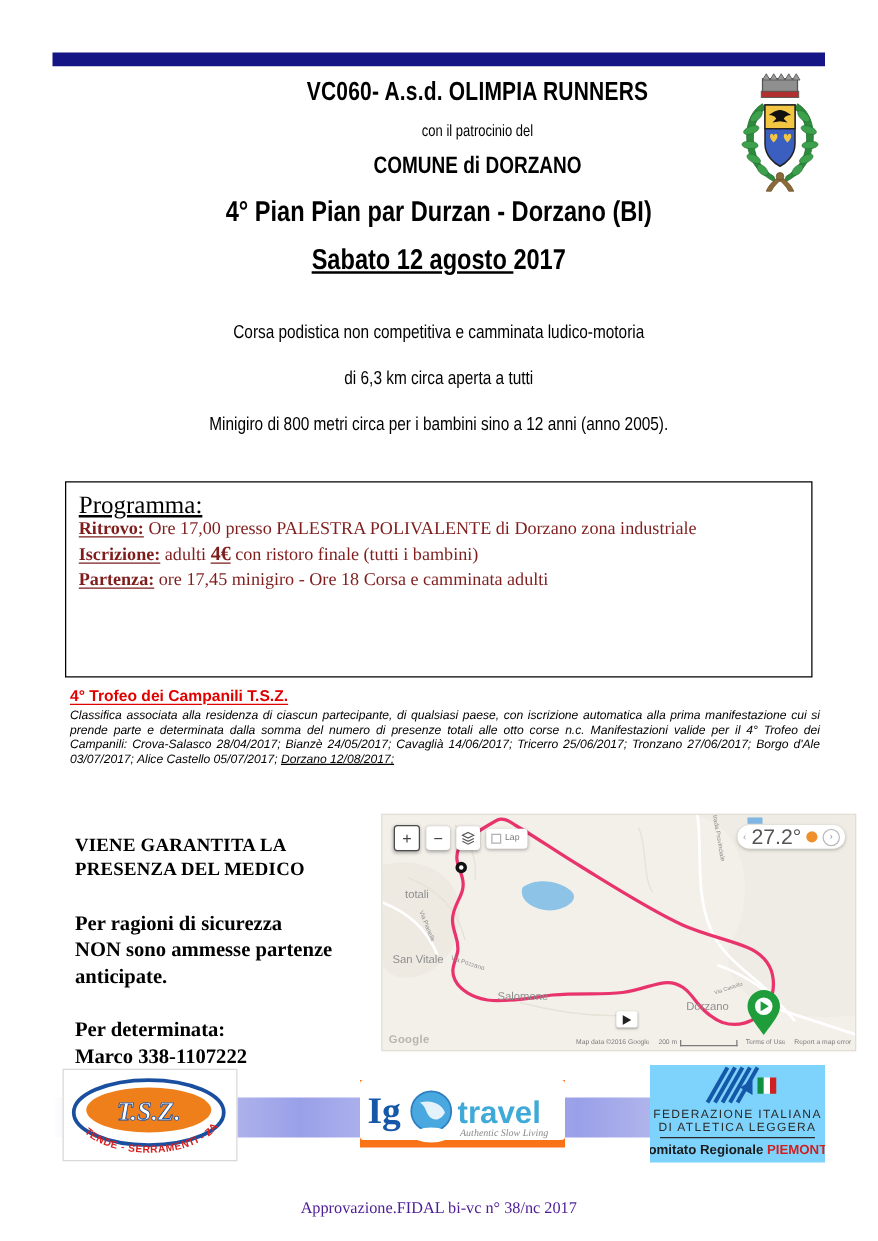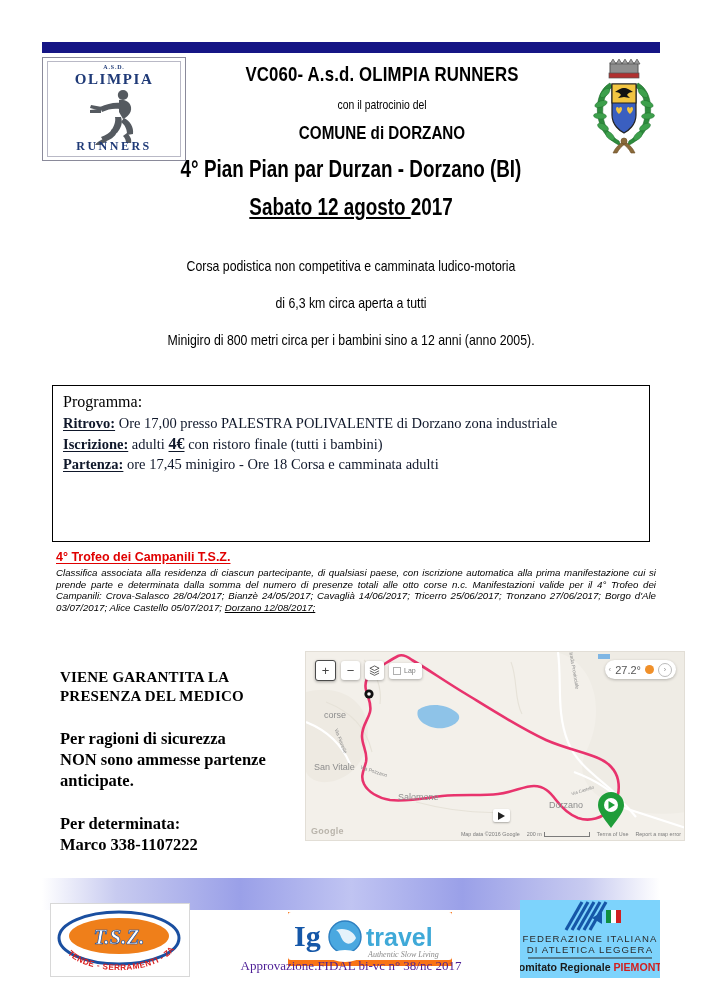--- a/index.html
+++ b/index.html
@@ -61,24 +61,24 @@
     font-size:15px;color:#000;margin-top:36px;transform:scaleX(.82);white-space:nowrap;}
   .t-l2{font-family:"Liberation Sans Narrow","Liberation Sans",sans-serif;
     font-size:15px;color:#000;margin-top:20px;transform:scaleX(.82);white-space:nowrap;}
   .t-l3{font-family:"Liberation Sans Narrow","Liberation Sans",sans-serif;
     font-size:15px;color:#000;margin-top:20px;transform:scaleX(.82);white-space:nowrap;}
 
   
   .prog-box{position:absolute;left:52px;top:385px;width:596px;height:155px;
     border:1px solid #000;background:#fff;}
   .prog-title{position:absolute;left:10px;top:7px;
-    font-family:"Liberation Serif",serif;font-size:16px;color:#000;
-    text-underline-offset:2px;}
+    font-family:"Liberation Serif",serif;font-size:20px;color:#000;
+    text-decoration:underline;text-underline-offset:2px;}
   .prog-line{position:absolute;left:10px;font-family:"Liberation Serif",serif;
-    font-size:14.5px;color:#0f172a;white-space:nowrap;}
+    font-size:14.5px;color:#7f1d1d;white-space:nowrap;}
   .prog-line b{font-weight:bold;text-decoration:underline;text-underline-offset:2px;}
   .prog-line .eur{font-weight:bold;font-size:16px;text-decoration:underline;
     text-underline-offset:2px;}
   .l1{top:29px;} .l2{top:49px;} .l3{top:70px;}
 
   
   .trofeo{position:absolute;left:56px;top:550px;width:600px;}
   .trofeo-h{font-family:"Liberation Sans",sans-serif;font-weight:bold;
     font-size:12.5px;color:#e00000;text-decoration:underline;
     text-underline-offset:2px;}
@@ -107,21 +107,21 @@
     font-size:13px;color:#444;}
   .mbtn.sel{border:1px solid #4a4a4a;}
   .lap-chip{height:16px;padding:0 6px 0 4px;border-radius:3px;background:#fff;
     box-shadow:0 1px 3px rgba(0,0,0,.3);display:flex;align-items:center;gap:3px;
     font-family:"Liberation Sans",sans-serif;font-size:7px;color:#7a7a7a;}
   .lap-box{width:6px;height:6px;border:1px solid #b0b0b0;background:#fff;}
   .wx{position:absolute;right:8px;top:8px;height:19px;padding:0 4px;
     border-radius:10px;background:#fff;box-shadow:0 1px 3px rgba(0,0,0,.25);
     display:flex;align-items:center;gap:4px;}
   .wx-arrow{font-family:"Liberation Sans",sans-serif;font-size:8px;color:#999;}
-  .wx-temp{font-family:"Liberation Sans",sans-serif;font-size:11px;color:#555;text-align:right;}
+  .wx-temp{font-family:"Liberation Sans",sans-serif;font-size:17px;color:#555;text-align:right;}
   .wx-sun{width:9px;height:9px;border-radius:50%;background:#f0902a;}
   .wx-next{width:12px;height:12px;border-radius:50%;border:1px solid #bbb;
     display:flex;align-items:center;justify-content:center;
     font-family:"Liberation Sans",sans-serif;font-size:7px;color:#888;}
   .gmark{position:absolute;left:5px;bottom:4px;
     font-family:"Liberation Sans",sans-serif;font-size:9px;color:#b9b4ab;
     font-weight:bold;letter-spacing:.3px;}
   .playbtn{position:absolute;left:187px;bottom:18px;width:17px;height:13px;
     background:#fff;border-radius:2px;box-shadow:0 1px 2px rgba(0,0,0,.3);
     display:flex;align-items:center;justify-content:center;}
@@ -129,59 +129,39 @@
     gap:7px;font-family:"Liberation Sans",sans-serif;font-size:5.4px;color:#7b7b7b;}
   .scalebar{display:flex;align-items:center;gap:2px;}
   .scaleline{width:44px;height:4px;border:1px solid #7b7b7b;border-top:none;}
   .maplbl{position:absolute;font-family:"Liberation Sans",sans-serif;
     color:#8d8d8d;white-space:nowrap;}
 
   
   .band{position:absolute;left:42px;top:878px;width:618px;height:32px;
     background:linear-gradient(90deg,#ffffff 0%,#c8cbf0 12%,#9aa0e8 32%,
       #c0c4f2 50%,#9aa0e8 68%,#c8cbf0 88%,#ffffff 100%);}
-  .sponsors{position:absolute;left:42px;top:900px;width:618px;height:78px;}
+  .sponsors{position:absolute;left:42px;top:852px;width:618px;height:78px;}
   .tsz{position:absolute;left:8px;top:3px;width:138px;height:72px;
     background:#fff;border:1px solid #d8d8d8;}
   .igo{position:absolute;left:246px;top:12px;width:164px;height:54px;background:#f97316;}
   .fidal{position:absolute;right:0px;top:0px;width:140px;height:78px;background:#7dd3fc;}
 
   
   .footer{position:absolute;left:0;top:958px;width:702px;text-align:center;
     font-family:"Liberation Serif",serif;font-size:13px;color:#4c1d95;}
 </style>
 </head>
 <body>
 
 <div class="page">
 
   <div class="topbar"></div>
 
   <div class="header">
 
-    <div class="olimpia-logo">
-      <div class="ol-inner"></div>
-      <div class="ol-asd">A.S.D.</div>
-      <div class="ol-olimpia">OLIMPIA</div>
-      <svg class="runner-svg" width="66" height="58" viewBox="0 0 66 58">
-        <g fill="#555a60">
-          <ellipse cx="42" cy="7" rx="5.2" ry="5"></ellipse>
-          <path d="M38 12 C44 11, 49 14, 50 19 C51 25, 46 29, 42 31 L38 24 Z"></path>
-          <path d="M40 29 C42 35, 40 40, 36 45 L30 43 C33 38, 35 34, 34 29 Z"></path>
-          <path d="M36 44 C34 49, 29 52, 23 54 L20 49 C25 47, 29 45, 31 41 Z"></path>
-          <path d="M43 30 C49 33, 53 39, 52 46 L46 47 C46 41, 44 37, 40 34 Z"></path>
-          <path d="M40 15 C33 14, 26 16, 19 19 L21 24 C27 21, 33 20, 39 21 Z"></path>
-          <path d="M21 19 L10 17 L9 20 L20 23 Z"></path>
-          <path d="M20 21 L9 22 L9 25 L20 25 Z"></path>
-          <path d="M46 45 C49 48, 51 51, 50 55 L45 55 C45 52, 44 50, 42 48 Z"></path>
-          <path d="M22 51 C18 53, 15 55, 14 57 L20 57 C22 55, 24 54, 26 54 Z"></path>
-        </g>
-      </svg>
-      <div class="ol-runners">RUNNERS</div>
-    </div>
 
     <div class="header-text">
       <div class="h-title">VC060- A.s.d. OLIMPIA RUNNERS</div>
       <div class="h-sub">con il patrocinio del</div>
       <div class="h-comune">COMUNE di DORZANO</div>
     </div>
 
     <svg class="stemma" viewBox="0 0 72 102">
 
       <g>
@@ -304,21 +284,21 @@
 
       <g transform="translate(305,152)">
         <path d="M0 24 C-9 12, -13 7, -13 1 A13 13 0 1 1 13 1 C13 7, 9 12, 0 24 Z" fill="#1f9d3a"></path>
         <circle cx="0" cy="1" r="7" fill="#fff"></circle>
         <path d="M-2.5 -3 L4 1 L-2.5 5 Z" fill="#1f9d3a"></path>
       </g>
 
       <rect x="292" y="2" width="12" height="5" fill="#7fb6e4"></rect>
     </svg>
 
-    <div class="maplbl" style="left:18px;top:58px;font-size:9px;">corse</div>
+    <div class="maplbl" style="left:18px;top:58px;font-size:9px;">totali</div>
     <div class="maplbl" style="left:8px;top:110px;font-size:9px;">San Vitale</div>
     <div class="maplbl" style="left:54px;top:116px;font-size:5px;transform:rotate(18deg);">Via Pozzano</div>
     <div class="maplbl" style="left:22px;top:86px;font-size:5px;transform:rotate(68deg);">Via Pianelle</div>
     <div class="maplbl" style="left:92px;top:140px;font-size:9px;">Salomone</div>
     <div class="maplbl" style="left:243px;top:148px;font-size:9px;">Dorzano</div>
     <div class="maplbl" style="left:248px;top:14px;font-size:5px;transform:rotate(80deg);">Strada Provinciale</div>
     <div class="maplbl" style="left:265px;top:136px;font-size:4.4px;transform:rotate(-18deg);">Via Castello</div>
 
     <div class="map-ctrls">
       <div class="mbtn sel">+</div>

